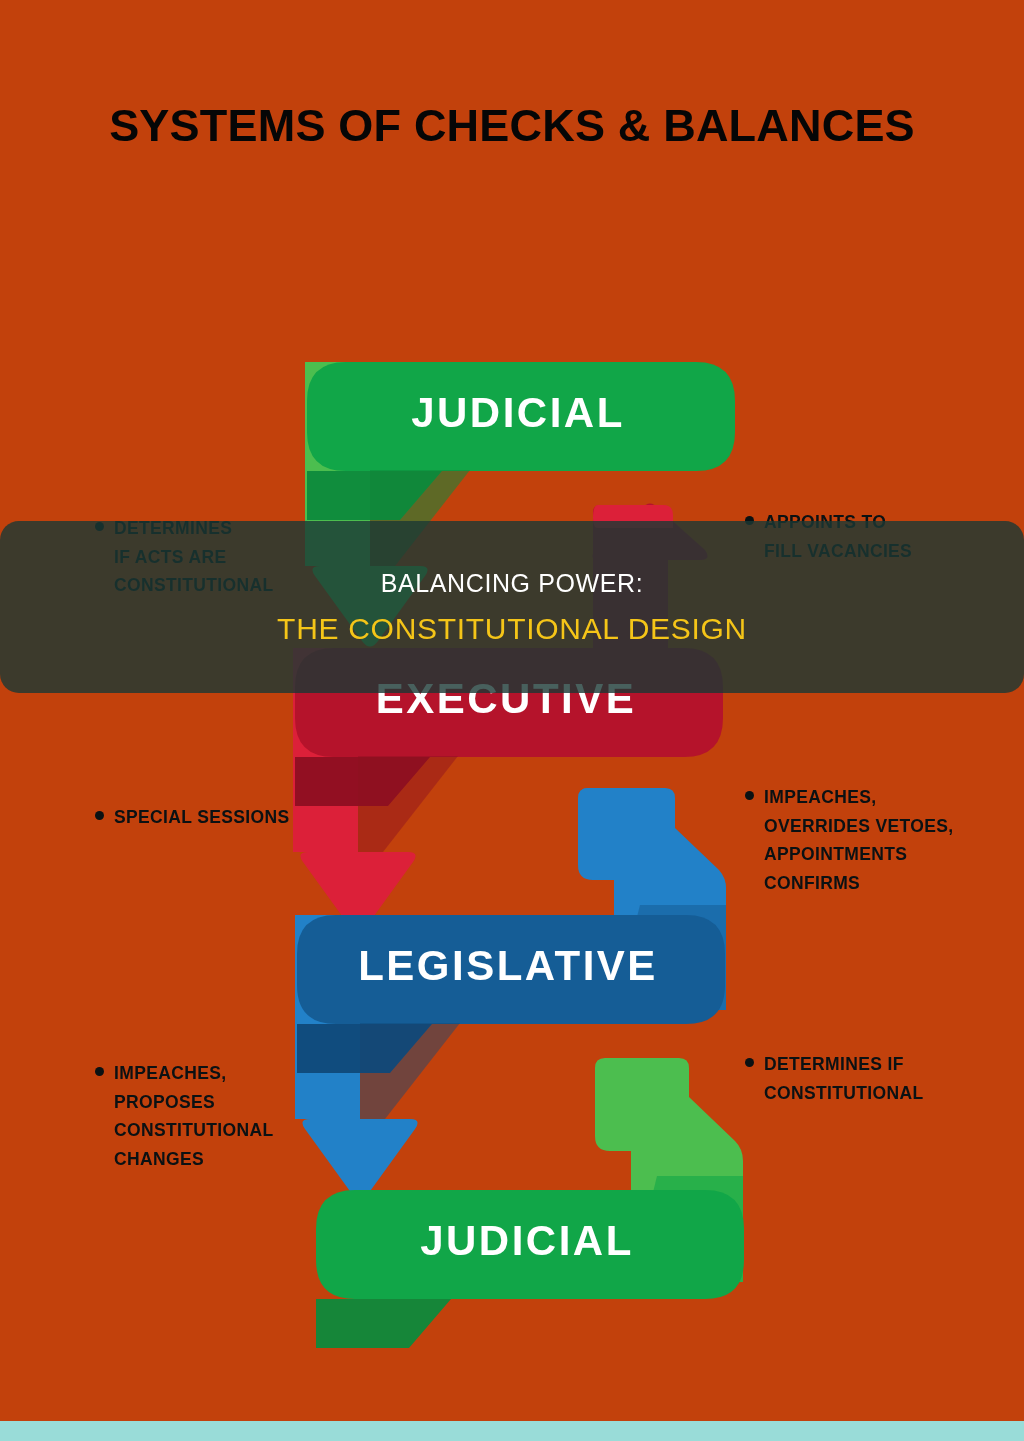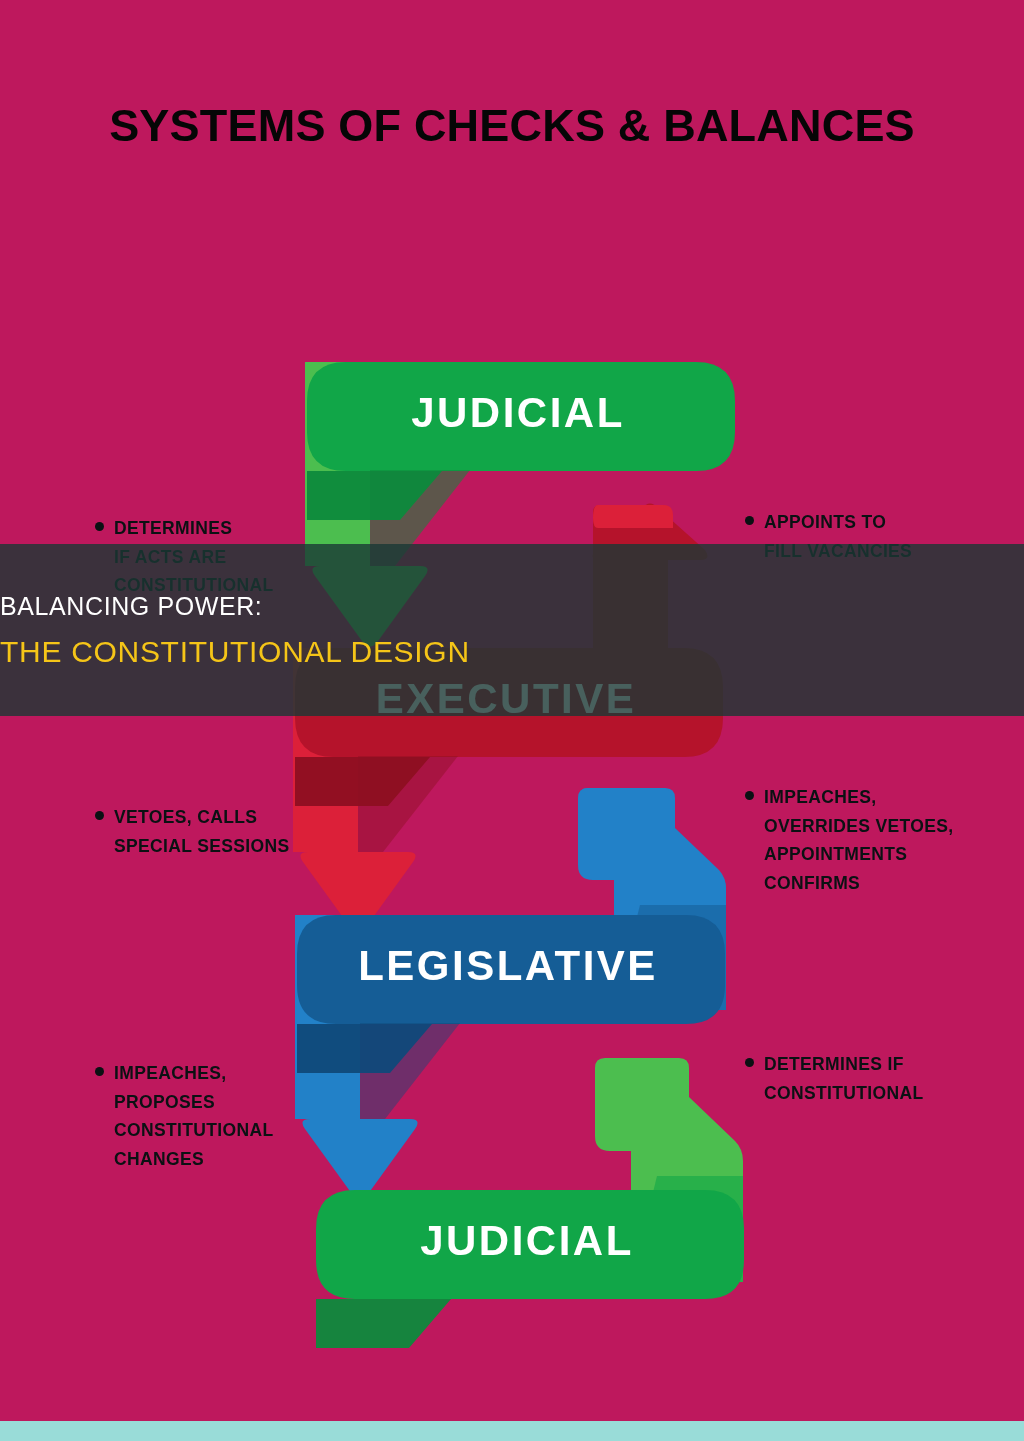--- a/index.html
+++ b/index.html
@@ -13,21 +13,21 @@
     background: #99dcd8;
     font-family: "Liberation Sans", sans-serif;
     overflow: hidden;
     position: relative;
   }
 
   #poster {
     position: relative;
     width: 1024px;
     height: 1421px;
-    background: #be185d;
+    background: #c2410c;
   }
 
   
   .title-block {
     position: absolute;
     left: 0;
     top: 98px;
     width: 1024px;
     text-align: center;
     color: #060606;
@@ -94,28 +94,29 @@
   #bullet-executive-right { top: 508px; }
   #bullet-executive-left  { top: 803px; }
   #bullet-legislative-right { top: 783px; }
   #bullet-legislative-left  { top: 1059px; }
   #bullet-judicial-right    { top: 1050px; }
 
   
   #overlay {
     position: absolute;
     left: 0;
-    top: 544px;
+    top: 521px;
     width: 1024px;
     height: 172px;
     background: rgba(26, 56, 52, 0.80);
     display: flex;
     flex-direction: column;
-    align-items: flex-start;
+    align-items: center;
     justify-content: center;
+    border-radius: 19px;
   }
   #overlay .ov-line1 {
     color: #ffffff;
     font-size: 25px;
     letter-spacing: 0.6px;
     margin-bottom: 14px;
     white-space: nowrap;
   }
   #overlay .ov-line2 {
     color: #f5c518;
@@ -320,21 +321,20 @@
     <span class="dot"></span>
     <span class="btext">
       <span>APPOINTS TO</span>
       <span>FILL VACANCIES</span>
     </span>
   </div>
 
   <div class="bullet b-left" id="bullet-executive-left">
     <span class="dot"></span>
     <span class="btext">
-      <span>VETOES, CALLS</span>
       <span>SPECIAL SESSIONS</span>
     </span>
   </div>
 
   <div class="bullet b-right" id="bullet-legislative-right">
     <span class="dot"></span>
     <span class="btext">
       <span>IMPEACHES,</span>
       <span>OVERRIDES VETOES,</span>
       <span>APPOINTMENTS</span>

